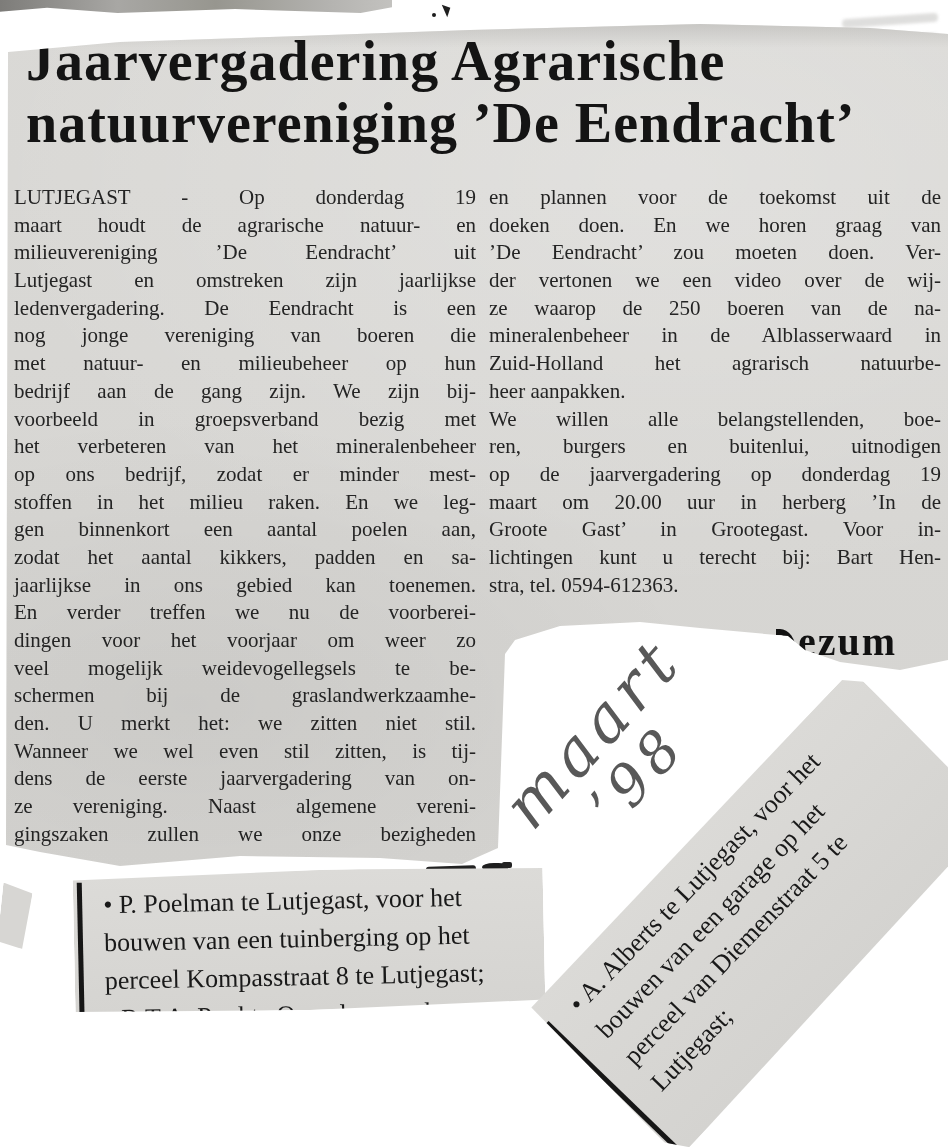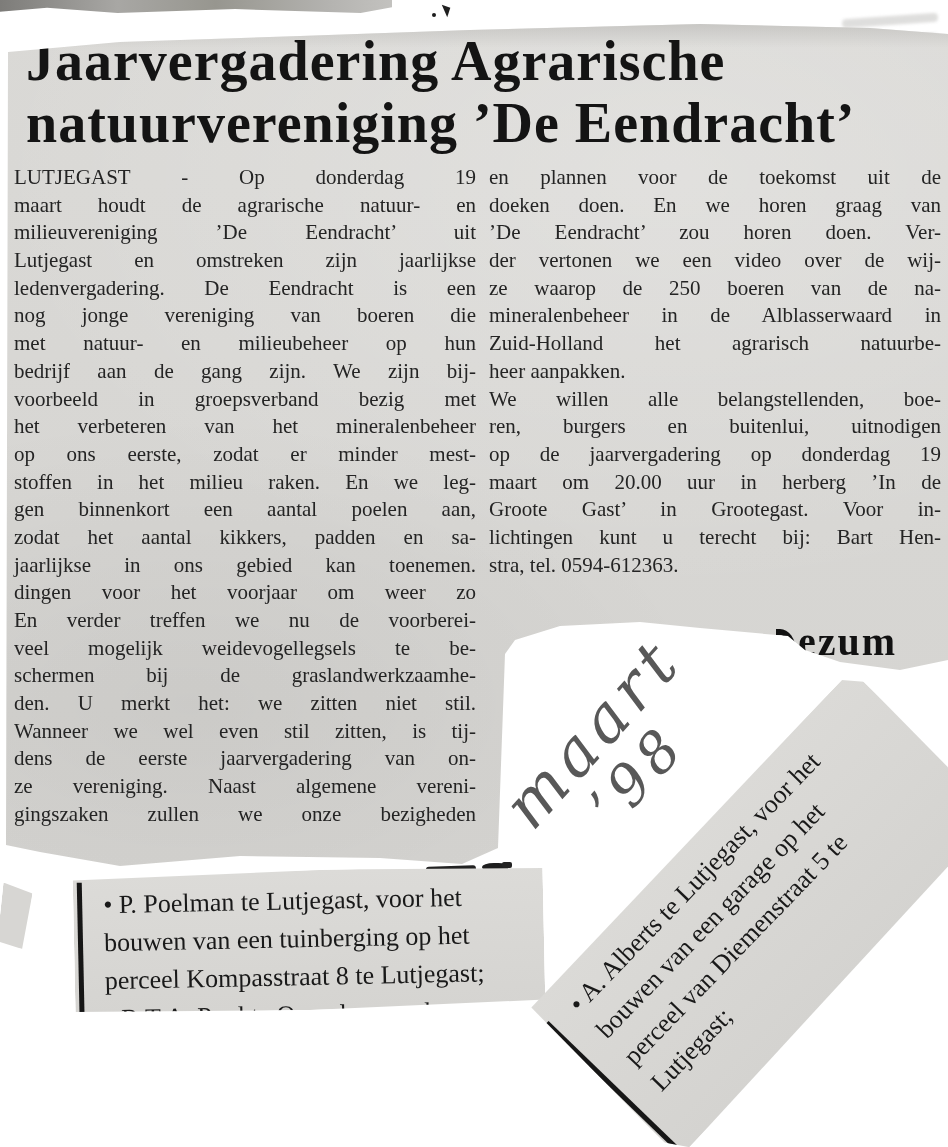--- a/index.html
+++ b/index.html
@@ -39,21 +39,21 @@
       8px 52px, 120px 42px, 300px 36px, 470px 30px, 700px 24px, 870px 28px, 948px 34px,
       948px 660px, 900px 670px, 840px 662px, 805px 650px, 788px 636px, 700px 628px,
       640px 622px, 560px 626px, 515px 640px, 505px 654px, 498px 848px,
       462px 864px, 380px 858px, 240px 856px, 120px 866px, 40px 852px, 6px 845px);
   }
   .top-edge{position:absolute;left:0;top:22px;width:100%;height:26px;
     background:linear-gradient(#b9b8b5,rgba(185,184,181,0));opacity:.65;}
   .headline{position:absolute;left:26px;top:30px;margin:0;
     font-size:56px;line-height:62px;font-weight:bold;color:#141414;letter-spacing:1px;}
   .headline .hl{display:block;white-space:nowrap;}
-  .col{position:absolute;top:164px;font-size:21px;color:#242424;}
+  .col{position:absolute;top:184px;font-size:21px;color:#242424;}
   .col-left{left:14px;width:462px;}
   .col-right{left:489px;width:452px;}
   .bodyline{
     height:27.7px;line-height:27.7px;white-space:nowrap;
     text-align:justify;text-align-last:justify;overflow:visible;
   }
   .bodyline.line-end{text-align-last:left;}
   .fragment{position:absolute;left:776px;top:618px;font-size:40px;font-weight:bold;
     color:#121212;letter-spacing:2px;white-space:nowrap;}
   .partial-glyph{display:inline-block;width:13px;height:22px;margin-right:2px;
@@ -135,40 +135,40 @@
       <div class="bodyline">LUTJEGAST - Op donderdag 19</div>
         <div class="bodyline">maart houdt de agrarische natuur- en</div>
         <div class="bodyline">milieuvereniging ’De Eendracht’ uit</div>
         <div class="bodyline">Lutjegast en omstreken zijn jaarlijkse</div>
         <div class="bodyline">ledenvergadering. De Eendracht is een</div>
         <div class="bodyline">nog jonge vereniging van boeren die</div>
         <div class="bodyline">met natuur- en milieubeheer op hun</div>
         <div class="bodyline">bedrijf aan de gang zijn. We zijn bij-</div>
         <div class="bodyline">voorbeeld in groepsverband bezig met</div>
         <div class="bodyline">het verbeteren van het mineralenbeheer</div>
-        <div class="bodyline">op ons eerste, zodat er minder mest-</div>
+        <div class="bodyline">op ons bedrijf, zodat er minder mest-</div>
         <div class="bodyline">stoffen in het milieu raken. En we leg-</div>
         <div class="bodyline">gen binnenkort een aantal poelen aan,</div>
         <div class="bodyline">zodat het aantal kikkers, padden en sa-</div>
         <div class="bodyline">jaarlijkse in ons gebied kan toenemen.</div>
+        <div class="bodyline">En verder treffen we nu de voorberei-</div>
         <div class="bodyline">dingen voor het voorjaar om weer zo</div>
-        <div class="bodyline">En verder treffen we nu de voorberei-</div>
         <div class="bodyline">veel mogelijk weidevogellegsels te be-</div>
         <div class="bodyline">schermen bij de graslandwerkzaamhe-</div>
         <div class="bodyline">den. U merkt het: we zitten niet stil.</div>
         <div class="bodyline">Wanneer we wel even stil zitten, is tij-</div>
         <div class="bodyline">dens de eerste jaarvergadering van on-</div>
         <div class="bodyline">ze vereniging. Naast algemene vereni-</div>
         <div class="bodyline">gingszaken zullen we onze bezigheden</div>
     </div>
 
     <div class="col col-right">
       <div class="bodyline">en plannen voor de toekomst uit de</div>
         <div class="bodyline">doeken doen. En we horen graag van</div>
-        <div class="bodyline">’De Eendracht’ zou horen doen. Ver-</div>
+        <div class="bodyline">’De Eendracht’ zou moeten doen. Ver-</div>
         <div class="bodyline">der vertonen we een video over de wij-</div>
         <div class="bodyline">ze waarop de 250 boeren van de na-</div>
         <div class="bodyline">mineralenbeheer in de Alblasserwaard in</div>
         <div class="bodyline">Zuid-Holland het agrarisch natuurbe-</div>
         <div class="bodyline line-end">heer aanpakken.</div>
         <div class="bodyline">We willen alle belangstellenden, boe-</div>
         <div class="bodyline">ren, burgers en buitenlui, uitnodigen</div>
         <div class="bodyline">op de jaarvergadering op donderdag 19</div>
         <div class="bodyline">maart om 20.00 uur in herberg ’In de</div>
         <div class="bodyline">Groote Gast’ in Grootegast. Voor in-</div>

